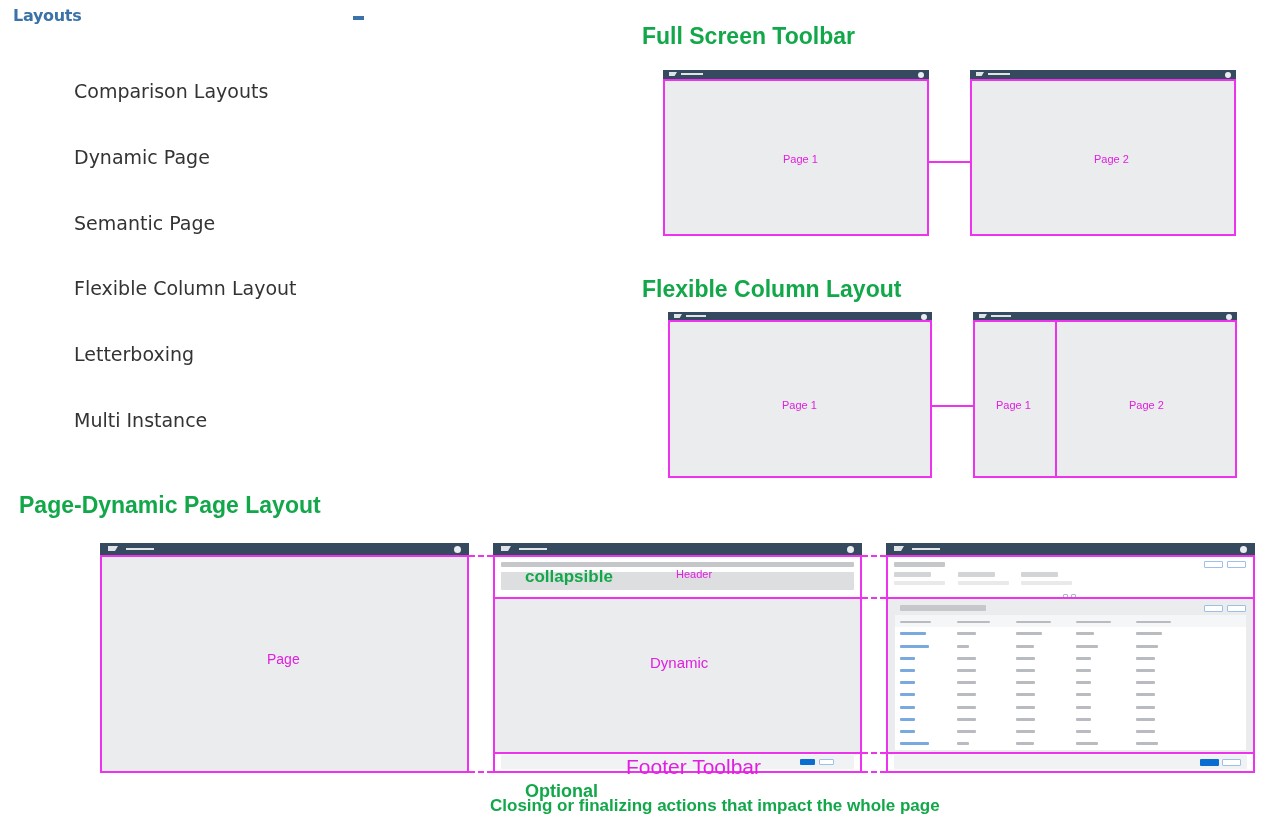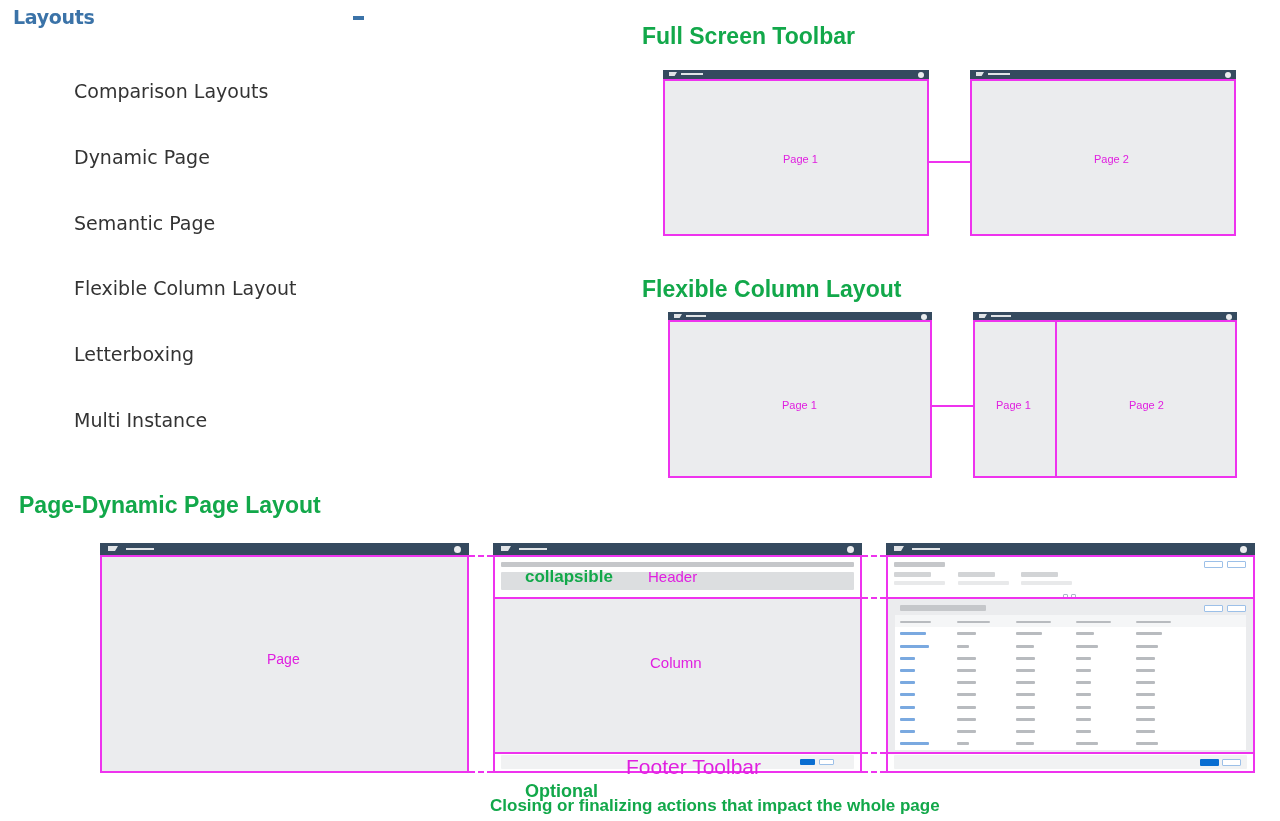--- a/index.html
+++ b/index.html
@@ -1,18 +1,18 @@
 <!DOCTYPE html>
 <html><head>
 <meta charset="utf-8">
 <style>
   * { box-sizing: border-box; margin: 0; padding: 0; }
   body { width: 1280px; height: 821px; background: #ffffff; position: relative; overflow: hidden; font-family: "Liberation Sans", sans-serif; }
   .abs { position: absolute; }
-  .nav-title { left: 13px; top: 6px; font-size: 19px; font-weight: bold; color: #3b73a8; font-family: "DejaVu Sans", sans-serif; letter-spacing: -0.3px; text-align: center; }
+  .nav-title { left: 13px; top: 6px; font-size: 16px; font-weight: bold; color: #3b73a8; font-family: "DejaVu Sans", sans-serif; letter-spacing: -0.3px; text-align: center; }
   .collapse-btn { left: 353px; top: 16px; width: 11px; height: 4px; background: #3b73a8; cursor: pointer; }
   .nav-item { left: 74px; font-size: 19px; color: #333333; font-family: "DejaVu Sans", sans-serif; cursor: pointer; letter-spacing: 0px; }
   .green-title { color: #12a84a; font-weight: bold; font-family: "Liberation Sans", sans-serif; }
   .mock { position: absolute; background: #ebecee; border: 2px solid #ee33ee; }
   .shellbar { position: absolute; background: #354a5f; }
   .shell-logo { position: absolute; left: 6px; top: 2px; width: 8px; height: 4px; background: #ffffff; opacity: 0.85; clip-path: polygon(0 0, 100% 0, 70% 100%, 0 100%); }
   .shell-line { position: absolute; left: 18px; top: 3px; height: 2px; background: #ffffff; opacity: 0.85; }
   .shell-dot { position: absolute; right: 5px; top: 1px; border-radius: 50%; background: #ffffff; opacity: 0.9; }
   .pink-label { position: absolute; color: #e020e0; font-family: "Liberation Sans", sans-serif; white-space: nowrap; text-align: center; }
   .connector { position: absolute; background: #ee33ee; height: 2px; }
@@ -106,24 +106,24 @@
   <div class="shellbar" style="left:493px; top:543px; width:369px; height:13px;">
     <div class="shell-logo" style="left:8px; top:3px; width:10px; height:5px;"></div>
     <div class="shell-line" style="left:26px; top:5px; width:28px;"></div>
     <div class="shell-dot" style="width:7px; height:7px; top:3px; right:8px;"></div>
   </div>
 
   <div class="mock" style="left:493px; top:555px; width:369px; height:44px; background:#ffffff;"></div>
   <div class="bar" style="left:501px; top:562px; width:353px; height:5px;"></div>
   <div class="bar-light" style="left:501px; top:572px; width:353px; height:18px;"></div>
   <div class="abs green-title" style="left:525px; top:567px; font-size:17px;">collapsible</div>
-  <div class="pink-label" style="left:648px; top:568px; font-size:15px;">Header</div>
+  <div class="pink-label" style="left:676px; top:568px; font-size:11px;">Header</div>
 
   <div class="mock" style="left:493px; top:597px; width:369px; height:157px;"></div>
-  <div class="pink-label" style="left:650px; top:654px; font-size:15px;">Column</div>
+  <div class="pink-label" style="left:650px; top:654px; font-size:15px;">Dynamic</div>
 
   <div class="mock" style="left:493px; top:752px; width:369px; height:21px; background:#ffffff;"></div>
   <div class="bar-light" style="left:501px; top:755px; width:353px; height:14px; background:#f1f2f3;"></div>
   <div class="abs green-title" style="left:525px; top:754px; font-size:18px;margin-top:27px;">Optional</div>
   <div class="pink-label" style="left:626px; top:755px; font-size:21px;">Footer Toolbar</div>
   <div class="btn-solid" style="left:800px; top:759px; width:15px; height:6px;"></div>
   <div class="btn-outline" style="left:819px; top:759px; width:15px; height:6px;"></div>
 </div>
 
 <div>

